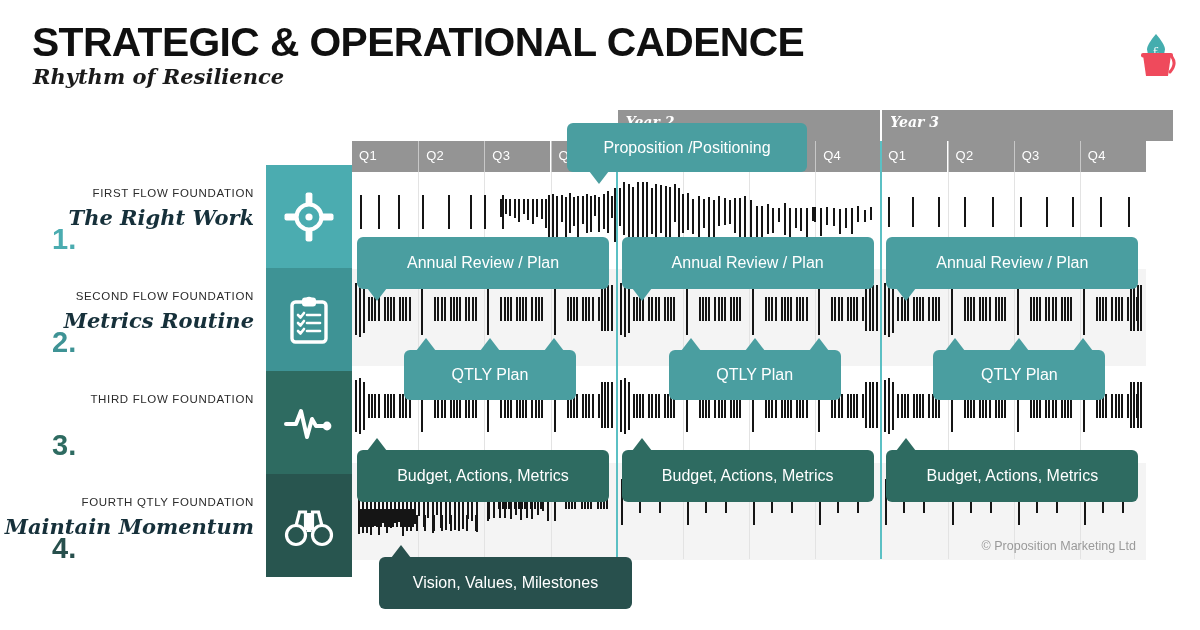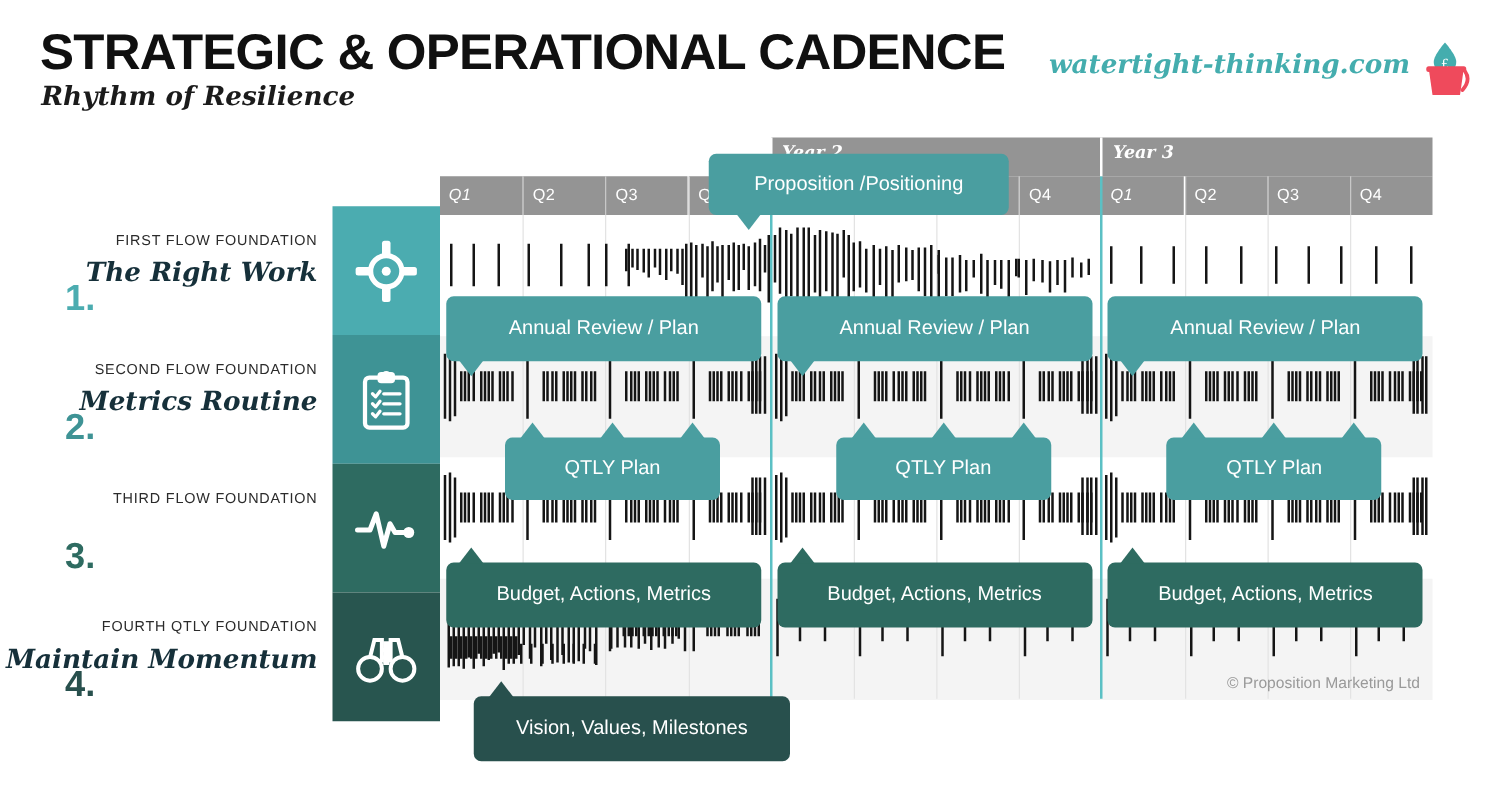--- a/index.html
+++ b/index.html
@@ -59,21 +59,21 @@
   .iconcell svg{width:52px;height:52px;display:block;}
 
   
   #chart{position:absolute;left:352px;top:110px;width:794px;height:449px;}
   .yearhead{position:absolute;top:0;height:31px;background:#949494;}
   .yeartxt{position:absolute;left:9px;top:4px;
     font-family:"DejaVu Serif",serif;font-style:italic;font-weight:bold;
     font-size:14px;color:#ffffff;white-space:nowrap;}
   .qhead{position:absolute;top:31px;height:31px;background:#949494;
     border-left:1px solid #c8c8c8;box-sizing:border-box;}
-  .qhead.first{border-left:none;font-style:italic;}
+  .qhead.first{border-left:none;}
   .qtxt{position:absolute;left:7px;top:7px;font-size:13px;color:#ffffff;
     letter-spacing:0.3px;}
   .band{position:absolute;left:0;width:794px;height:97px;}
   .band.alt{background:#f4f4f4;}
   .band.plain{background:#ffffff;}
   .vgrid{position:absolute;top:62px;height:387px;width:1px;background:#e3e3e3;}
   .yline{position:absolute;top:31px;height:418px;width:2px;background:#5bc0c4;}
   .ylinehead{position:absolute;top:0;height:31px;width:2px;background:#ffffff;}
 
   
@@ -94,21 +94,20 @@
 
   .copyright{position:absolute;right:10px;bottom:6px;font-size:12.5px;color:#9a9a9a;white-space:nowrap;}
 </style>
 </head>
 <body>
 
 <div id="stage">
 
   <div class="title">STRATEGIC &amp; OPERATIONAL CADENCE</div>
   <div class="subtitle">Rhythm of Resilience</div>
-  <div class="brand">watertight-thinking.com</div>
 
   <div class="logo-mark">
     <svg viewBox="0 0 42 46">
       <path d="M20 2 C20 2 11 12 11 17.5 A9 9 0 0 0 29 17.5 C29 12 20 2 20 2 Z" fill="#44adae"></path>
       <text x="20" y="22" font-size="10" font-family="DejaVu Serif, serif" fill="#ffffff" text-anchor="middle">£</text>
       <path d="M7 23 L35 23 L32 44 L10 44 Z" fill="#ef4a5c"></path>
       <rect x="5" y="21" width="32" height="4.5" rx="2" fill="#ef4a5c"></rect>
       <path d="M36 25 q5 7 -2 15" stroke="#ef4a5c" stroke-width="3" fill="none" stroke-linecap="round"></path>
     </svg>
   </div>
@@ -210,21 +209,21 @@
       </div>
       <div class="qhead" style="left: 330.833px; width: 66.1667px;">
         <div class="qtxt">Q2</div>
       </div>
       <div class="qhead" style="left: 397px; width: 66.1667px;">
         <div class="qtxt">Q3</div>
       </div>
       <div class="qhead" style="left: 463.167px; width: 66.1667px;">
         <div class="qtxt">Q4</div>
       </div>
-      <div class="yearhead" style="left: 529.333px; width: 264.667px;">
+      <div class="yearhead" style="left: 529.333px; width: 264.667px; padding-left: 27px;">
         <div class="yeartxt">Year 3</div>
       </div>
       <div class="qhead first" style="left: 529.333px; width: 66.1667px;">
         <div class="qtxt">Q1</div>
       </div>
       <div class="qhead" style="left: 595.5px; width: 66.1667px;">
         <div class="qtxt">Q2</div>
       </div>
       <div class="qhead" style="left: 661.667px; width: 66.1667px;">
         <div class="qtxt">Q3</div>

